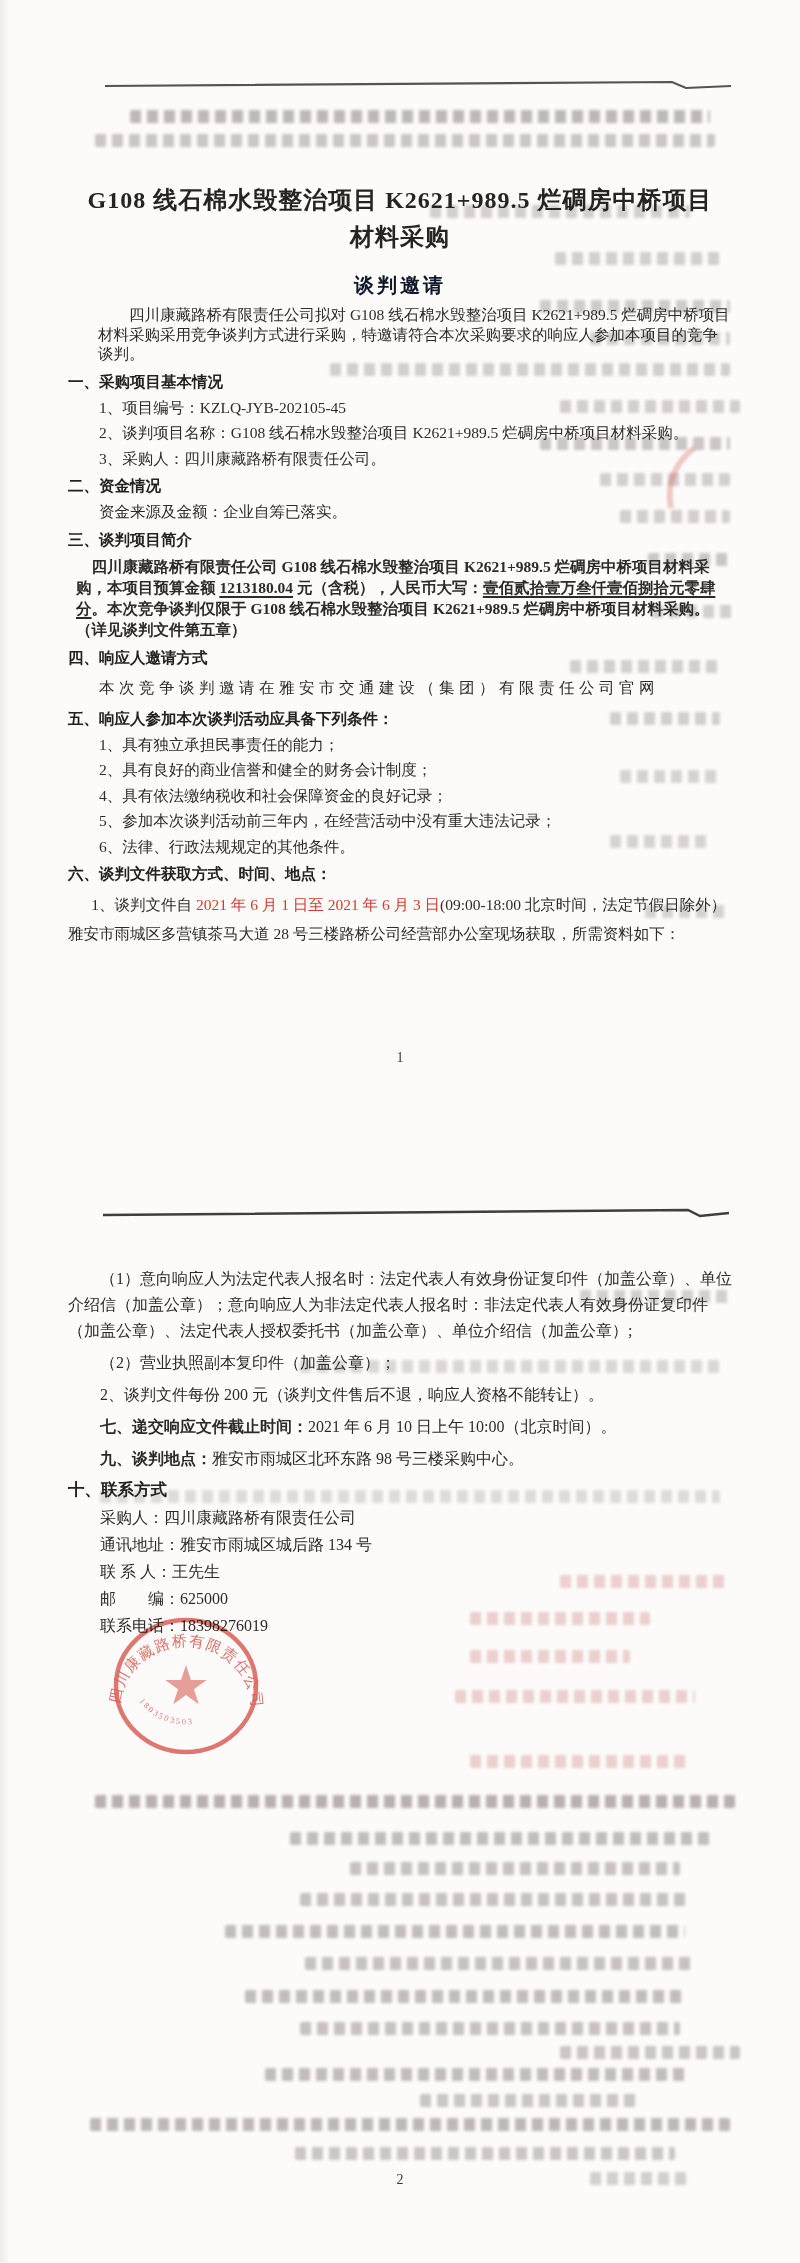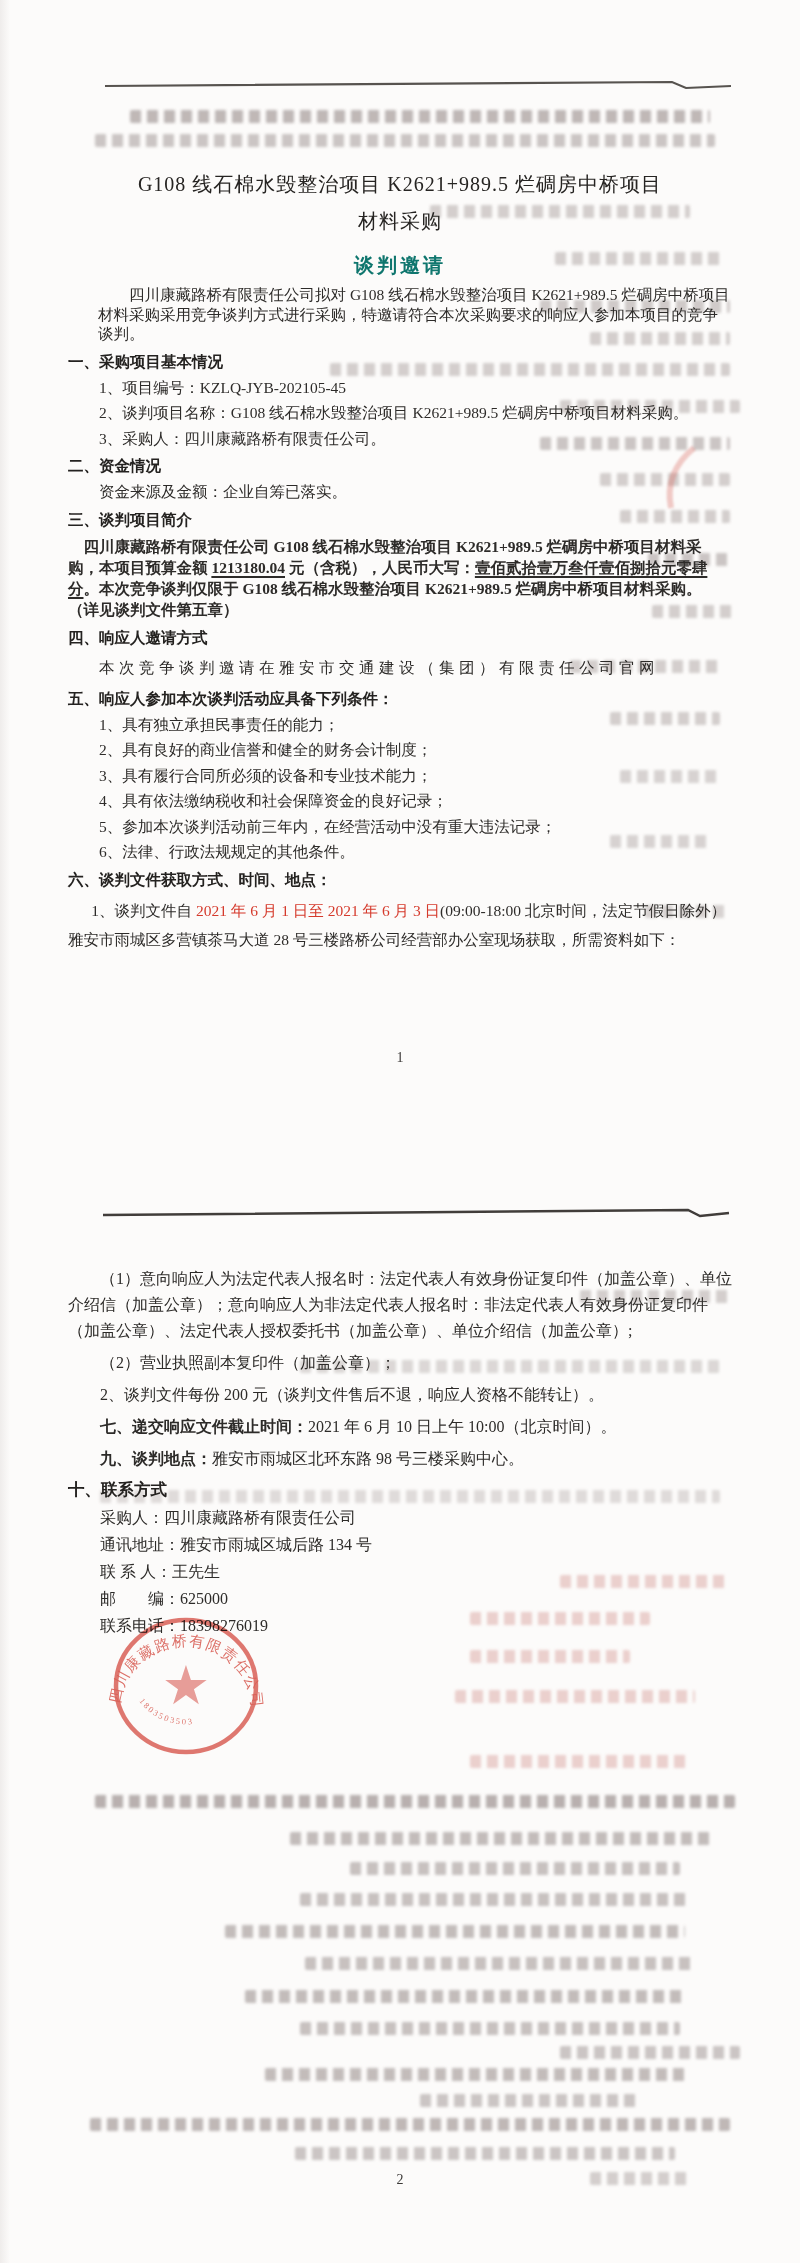--- a/index.html
+++ b/index.html
@@ -16,33 +16,33 @@
   
   .ghost{position:absolute;height:13px;border-radius:2px;filter:blur(1.4px);
     background:repeating-linear-gradient(90deg,rgba(128,115,113,.55) 0 11px,rgba(128,115,113,0) 11px 17px);}
   .ghost.pink{background:repeating-linear-gradient(90deg,rgba(205,130,125,.5) 0 11px,rgba(205,130,125,0) 11px 17px);}
   
   .rules{position:absolute;left:0;top:0;}
   
   .page{position:absolute;left:68px;width:664px;}
   .p1{top:166px;}
   .p2{top:1260px;}
-  .t1{font-size:20px;font-weight:normal;text-align:center;line-height:37px;letter-spacing:1px;margin:0;color:#262422;}
-  .sub{font-size:20px;font-weight:bold;text-align:center;margin:12px 0 0;letter-spacing:3px;color:#0f766e;}
+  .t1{font-size:24px;font-weight:bold;text-align:center;line-height:37px;letter-spacing:1px;margin:16px;color:#262422;}
+  .sub{font-size:20px;font-weight:bold;text-align:center;margin:12px 0 0;letter-spacing:3px;color:#0f172a;}
   .blk{margin:7px 0 0;font-size:16px;}
   .p1 .blk{font-size:15.5px;}
   .h{font-weight:bold;font-size:16.5px;line-height:21px;color:#242220;}
   .it{line-height:19.5px;margin-top:6px;}
   .pr{margin-top:6px;}
   .lh19{line-height:19.5px;margin-left:30px;}
   .lh21{line-height:21px;}
   .lh27{line-height:27px;}
   .lh26{line-height:26px;}
   .lh29{line-height:29px;}
-  .ind1{text-indent:1em;}
+  .ind1{text-indent:1em;margin-left:8px;}
   .ind15{text-indent:1.5em;}
   .ind2{text-indent:2em;}
   .bold{font-weight:bold;}
   .sp{letter-spacing:4.5px;}
   .ct{line-height:19px;margin-top:8px;text-indent:2em;}
   .date{text-align:right;padding-right:128px;margin-top:16px;font-size:16.5px;}
   .u{text-decoration:underline;text-underline-offset:3px;text-decoration-thickness:1.5px;}
   .r{color:#d53a2c;}
   .b{font-weight:bold;}
   .pnum{position:absolute;left:68px;width:664px;text-align:center;font-size:14px;color:#3a3836;}
@@ -122,21 +122,20 @@
         <p class="blk it ind2"><span>3、采购人：四川康藏路桥有限责任公司。</span></p>
         <p class="blk h"><span>二、资金情况</span></p>
         <p class="blk it ind2"><span>资金来源及金额：企业自筹已落实。</span></p>
         <p class="blk h"><span>三、谈判项目简介</span></p>
         <p class="blk pr lh21 ind1 bold"><span>四川康藏路桥有限责任公司 G108 线石棉水毁整治项目 K2621+989.5 烂碉房中桥项目材料采购，本项目预算金额 </span><span class="u">1213180.04</span><span> 元（含税），人民币大写：</span><span class="u">壹佰贰拾壹万叁仟壹佰捌拾元零肆分</span><span>。本次竞争谈判仅限于 G108 线石棉水毁整治项目 K2621+989.5 烂碉房中桥项目材料采购。（详见谈判文件第五章）</span></p>
         <p class="blk h"><span>四、响应人邀请方式</span></p>
         <p class="blk pr lh27 ind2 sp"><span>本次竞争谈判邀请在雅安市交通建设（集团）有限责任公司官网</span></p>
         <p class="blk h"><span>五、响应人参加本次谈判活动应具备下列条件：</span></p>
         <p class="blk it ind2"><span>1、具有独立承担民事责任的能力；</span></p>
         <p class="blk it ind2"><span>2、具有良好的商业信誉和健全的财务会计制度；</span></p>
-        <p class="blk it ind2"><span>3、具有履行合同所必须的设备和专业技术能力；</span></p>
         <p class="blk it ind2"><span>4、具有依法缴纳税收和社会保障资金的良好记录；</span></p>
         <p class="blk it ind2"><span>5、参加本次谈判活动前三年内，在经营活动中没有重大违法记录；</span></p>
         <p class="blk it ind2"><span>6、法律、行政法规规定的其他条件。</span></p>
         <p class="blk h"><span>六、谈判文件获取方式、时间、地点：</span></p>
         <p class="blk pr lh29 ind15"><span>1、谈判文件自 </span><span class="r">2021 年 6 月 1 日至 2021 年 6 月 3 日</span><span>(09:00-18:00 北京时间，法定节假日除外）雅安市雨城区多营镇茶马大道 28 号三楼路桥公司经营部办公室现场获取，所需资料如下：</span></p>
       </div>
   </section>
 
   <div class="pnum pnum1">1</div>
 

